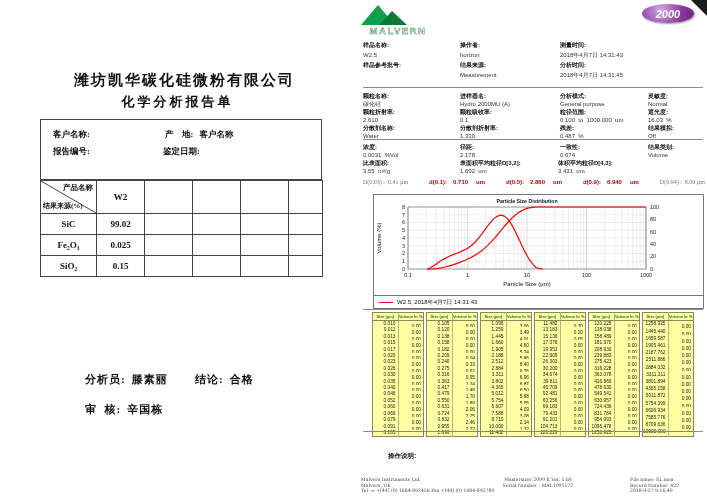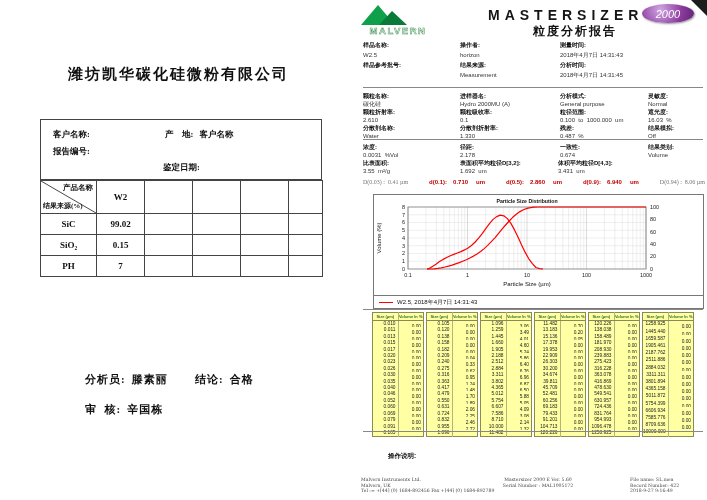--- a/index.html
+++ b/index.html
@@ -5,48 +5,48 @@
   html,body{margin:0;padding:0;background:#e8e8e8;}
   .page{position:relative;width:707px;height:500px;background:#ffffff;overflow:hidden;
         font-family:"Liberation Sans",sans-serif;color:#111;}
   .abs{position:absolute;}
   .ws{white-space:pre;}
 
   
   .left-doc{position:absolute;left:0;top:0;width:355px;height:500px;
             font-family:"Liberation Serif","DejaVu Serif",serif;}
   .l-company{position:absolute;top:64px;left:0;width:100%;text-align:center;
-             font-size:15px;font-weight:bold;letter-spacing:2px;margin:1px;}
+             font-size:15px;font-weight:bold;letter-spacing:2px;margin:7px;}
   .l-title{position:absolute;top:93px;left:0;width:100%;text-align:center;
            font-size:13px;font-weight:bold;letter-spacing:3px;margin:0;}
   .info-box{position:absolute;left:40px;top:119px;width:282px;height:61px;
             border:1px solid #444;box-sizing:border-box;padding-left:44px;}
   .info-box .fld{position:absolute;font-size:8.5px;font-weight:bold;}
-  .ib1{left:12px;top:9px;} .ib2{left:124px;top:9px;} .ib3{left:12px;top:26px;} .ib4{left:122px;top:42px;}
+  .ib1{left:12px;top:9px;} .ib2{left:124px;top:9px;} .ib3{left:12px;top:26px;} .ib4{left:122px;top:26px;}
   .chem-table{position:absolute;left:40px;top:180px;width:282px;border-collapse:collapse;table-layout:fixed;}
   .chem-table th,.chem-table td{border:1px solid #444;text-align:center;vertical-align:middle;
         font-size:9px;font-weight:bold;padding:0;}
   .chem-table thead tr{height:33px;} .chem-table tbody tr{height:21px;}
   .corner-cell{position:relative;margin-top:11px;}
   .corner-cell svg{position:absolute;left:0;top:0;width:100%;height:100%;}
   .ct{position:absolute;top:2px;right:3px;font-size:7.5px;font-weight:bold;}
   .cb{position:absolute;bottom:2px;left:2px;font-size:7px;font-weight:bold;}
   .sig{position:absolute;font-size:11px;font-weight:bold;letter-spacing:1px;}
   .sg1{left:85px;top:372px;} .sg2{left:195px;top:372px;} .sg3{left:85px;top:402px;}
   .sig .nm{margin-left:6px;}
 
   
   .right-doc{position:absolute;left:355px;top:0;width:352px;height:500px;}
   .corner-fold{position:absolute;right:0;top:0;width:0;height:0;
                border-top:16px solid #1c1c1c;border-left:16px solid transparent;}
   .mast-title{position:absolute;left:133px;top:7px;font-size:14px;font-weight:bold;
               letter-spacing:5px;color:#151515;}
   .logo2000{position:absolute;left:287px;top:4px;width:52px;height:19px;border-radius:50%;
             background:radial-gradient(circle at 35% 30%,#cfa6e2,#8b3a9e 60%,#5e2470);
-            color:#fff;font-style:italic;font-weight:normal;font-size:11px;
+            color:#fff;font-style:italic;font-weight:bold;font-size:11px;
             display:flex;align-items:center;justify-content:center;box-shadow:1px 1px 2px #999;}
   .r-title{position:absolute;left:150px;top:23px;width:140px;text-align:center;
            font-size:12px;font-weight:bold;letter-spacing:2px;}
   .sec{position:absolute;left:8px;width:342px;display:flex;}
   .s1{top:40px;} .s2{top:92px;} .s3a{top:143px;} .s3b{top:159px;}
   .s1 .col{width:97px;} .s1 .col:nth-child(2){width:100px;} .s1 .col:nth-child(3){width:143px;}
   .s2 .col{width:97px;} .s2 .col:nth-child(2){width:100px;}
   .s2 .col:nth-child(3){width:88px;} .s2 .col:nth-child(4){width:55px;}
   .s3a .col{width:97px;} .s3a .col:nth-child(2){width:100px;}
   .s3a .col:nth-child(3){width:88px;} .s3a .col:nth-child(4){width:55px;}
@@ -81,20 +81,21 @@
         line-height:5.6px;color:#444;}
   .f1{left:6px;} .f2{left:118px;width:130px;text-align:center;} .f3{left:275px;}
 </style>
 </head>
 <body>
 
 <div class="page">
 
   <section class="left-doc">
     <h1 class="l-company">潍坊凯华碳化硅微粉有限公司</h1>
+    <h2 class="l-title">化学分析报告单</h2>
 
     <div class="info-box">
       <div class="fld ib1">客户名称:</div>
       <div class="fld ib2">
         <span class="ws">产    地:</span>
         <span class="nm" style="margin-left:4px;">客户名称</span>
       </div>
       <div class="fld ib3">报告编号:</div>
       <div class="fld ib4">鉴定日期:</div>
     </div>
@@ -127,30 +128,30 @@
       <tbody>
           <tr>
             <td class="cn">SiC</td>
             <td class="cv">99.02</td>
             <td class=""></td>
             <td class=""></td>
             <td class=""></td>
             <td class=""></td>
           </tr>
           <tr>
+            <td class="cn">Fe₂O₃</td>
+            <td class="cv">0.025</td>
+            <td class=""></td>
+            <td class=""></td>
+            <td class=""></td>
+            <td class=""></td>
+          </tr>
+          <tr>
             <td class="cn">SiO₂</td>
             <td class="cv">0.15</td>
-            <td class=""></td>
-            <td class=""></td>
-            <td class=""></td>
-            <td class=""></td>
-          </tr>
-          <tr>
-            <td class="cn">PH</td>
-            <td class="cv">7</td>
             <td class=""></td>
             <td class=""></td>
             <td class=""></td>
             <td class=""></td>
           </tr>
         </tbody>
     </table>
 
     <div class="sig sg1">
       <span>分析员:</span><span class="nm">滕素丽</span>
@@ -164,23 +165,21 @@
   </section>
 
   <section class="right-doc">
     <div class="corner-fold"></div>
 
     <svg class="abs" style="left:6px;top:4px" width="78" height="32">
       <polygon points="17,1 34,21 0,21" fill="#0fa04c"></polygon>
       <polygon points="31,7 46,21 18,21" fill="#0a7a38"></polygon>
       <text x="37" y="30" text-anchor="middle" font-size="9.5" font-weight="bold" letter-spacing="1.5" fill="#ffffff" stroke="#3f8f4f" stroke-width="0.5">MALVERN</text>
     </svg>
-    <div class="mast-title">MASTERSIZER</div>
     <div class="logo2000">2000</div>
-    <div class="r-title">粒度分析报告</div>
 
     <div class="sec s1">
       <div class="col">
           <div class="fl">样品名称:</div>
           <div class="fv">W2.5</div>
           <div class="fl">样品参考批号:</div>
           <div class="fv"></div>
         </div>
       <div class="col">
           <div class="fl">操作者:</div>

